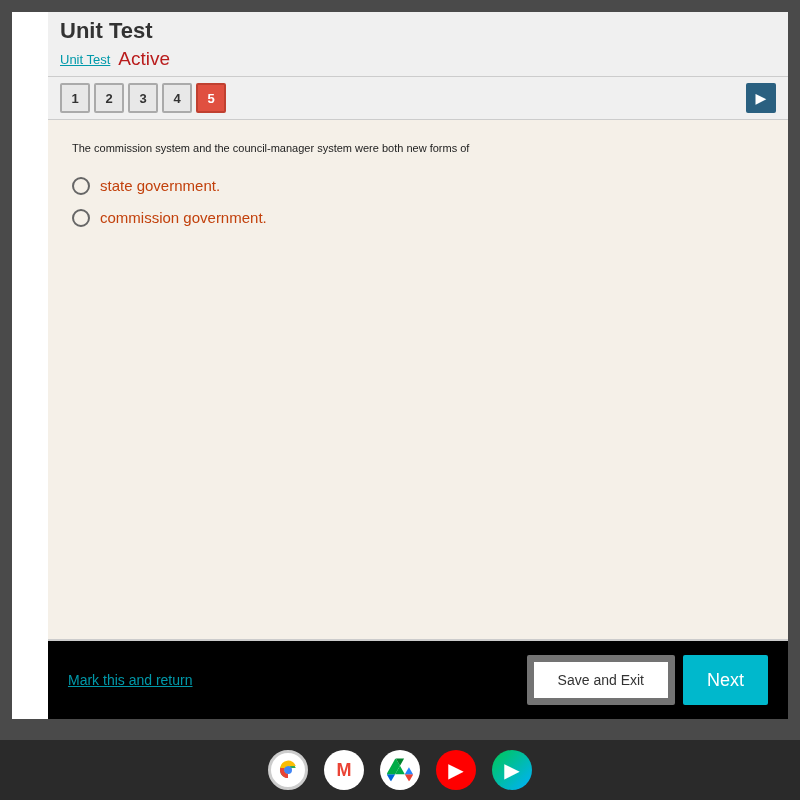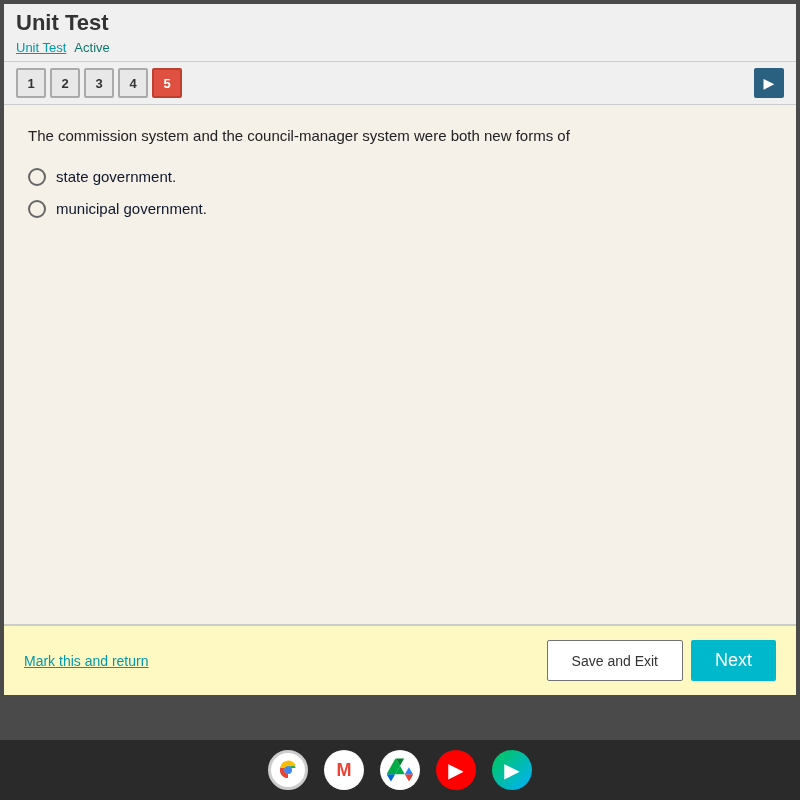--- a/index.html
+++ b/index.html
@@ -34,22 +34,22 @@
     }
 
     .breadcrumb-unit-test {
       color: #0099aa;
       font-size: 13px;
       cursor: pointer;
       text-decoration: underline;
     }
 
     .breadcrumb-status {
-      color: #0f766e;
-      font-size: 13px;
+      color: #b91c1c;
+      font-size: 19px;
     }
 
     
     .tabs-row {
       display: flex;
       align-items: center;
       gap: 4px;
       padding: 6px 12px;
       background: #f0f0f0;
       border-bottom: 1px solid #ccc;
@@ -94,21 +94,21 @@
     
     .content-area {
       background: #f5f0e8;
       margin: 0;
       padding: 20px 24px;
       min-height: 520px;
       border-bottom: 1px solid #ccc;
     }
 
     .question-text {
-      font-size: 15px;
+      font-size: 11px;
       color: #222;
       margin-bottom: 20px;
       line-height: 1.5;
     }
 
     .answer-option {
       display: flex;
       align-items: center;
       gap: 10px;
       margin-bottom: 14px;
@@ -122,26 +122,26 @@
       border: 2px solid #666;
       background: transparent;
       flex-shrink: 0;
       display: flex;
       align-items: center;
       justify-content: center;
     }
 
     .answer-label {
       font-size: 15px;
-      color: #0f172a;
+      color: #c2410c;
     }
 
     
     .footer-bar {
-      background: #fef9c3;
+      background: #000000;
       display: flex;
       align-items: center;
       justify-content: space-between;
       padding: 14px 20px;
       border-top: 1px solid #ccc;
     }
 
     .mark-return-link {
       color: #0099aa;
       font-size: 14px;
@@ -150,21 +150,21 @@
     }
 
     .footer-buttons {
       display: flex;
       gap: 8px;
     }
 
     .save-exit-btn {
       padding: 10px 24px;
       background: #fff;
-      border: 1px solid #737373;
+      border: 7px solid #737373;
       font-size: 14px;
       color: #333;
       cursor: pointer;
       border-radius: 2px;
     }
 
     .next-btn {
       padding: 10px 24px;
       background: #00b8cc;
       border: none;
@@ -200,22 +200,23 @@
     }
 
     .taskbar-icon.chrome { background: #fff; }
     .taskbar-icon.gmail { background: #fff; }
     .taskbar-icon.drive { background: #fff; }
     .taskbar-icon.youtube { background: #ff0000; color: #fff; }
     .taskbar-icon.play { background: #00aa44; color: #fff; }
 
     .main-window {
       background: #fff;
-      margin: 4px;
+      margin: 12px;
       position: relative;
+      padding-left: 36px;
     }
   </style>
 </head>
 <body>
 
 <div class="main-window">
 
   <div class="top-bar">
     <div class="page-title">Unit Test</div>
     <div class="breadcrumb-row">
@@ -238,21 +239,21 @@
   <div class="content-area">
     <div class="question-text">The commission system and the council-manager system were both new forms of</div>
 
     <div class="answer-option">
       <div class="radio-circle"></div>
       <span class="answer-label">state government.</span>
     </div>
 
     <div class="answer-option">
       <div class="radio-circle"></div>
-      <span class="answer-label">municipal government.</span>
+      <span class="answer-label">commission government.</span>
     </div>
 
 
   </div>
 
   <div class="footer-bar">
     <a class="mark-return-link">Mark this and return</a>
     <div class="footer-buttons">
       <button class="save-exit-btn">Save and Exit</button>
       <button class="next-btn">Next</button>

